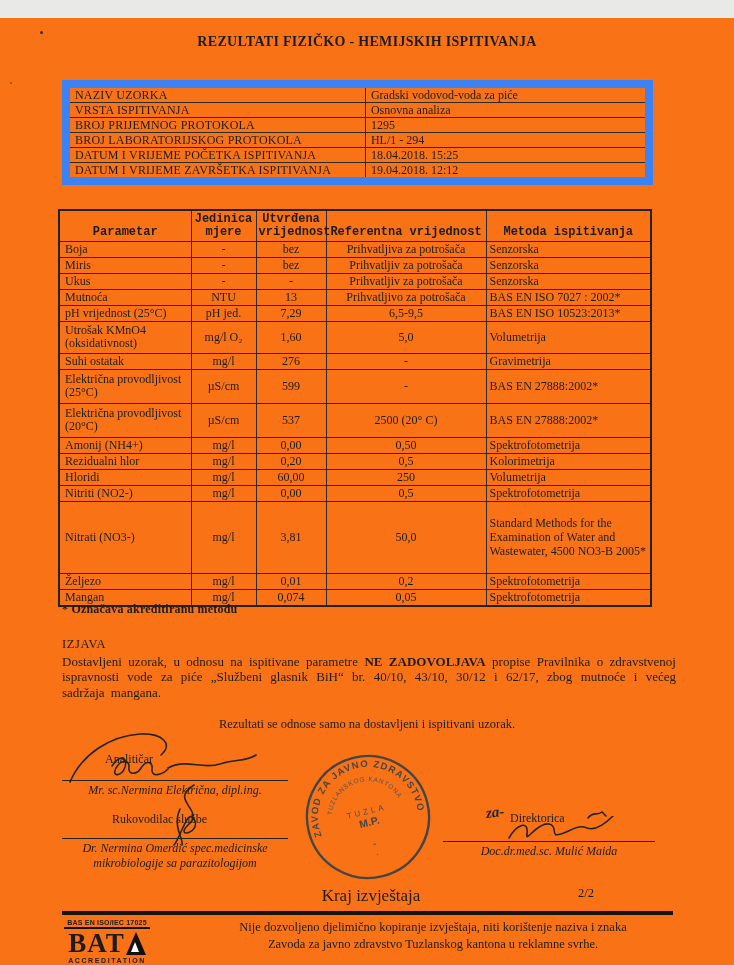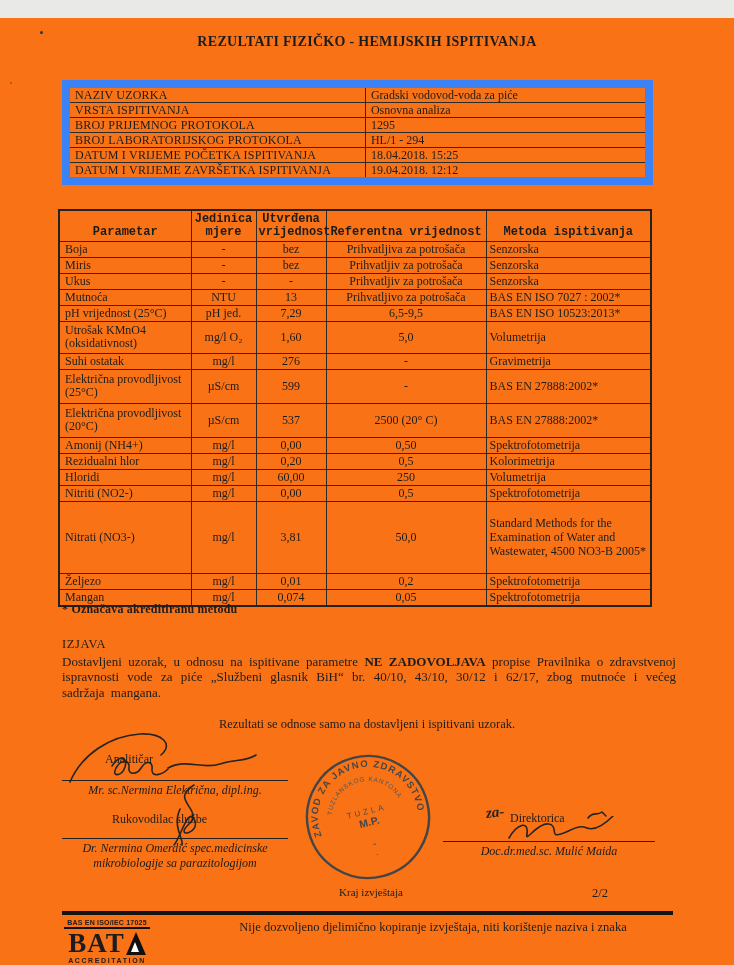--- a/index.html
+++ b/index.html
@@ -69,22 +69,22 @@
   .sig-line { border-top: 1.3px solid #222; height: 0; }
   .role-label { font-size: 12px; }
   .sig-name { font-size: 12px; font-style: italic; text-align: center; }
   .hand-za {
     font-size: 15px; font-style: italic; font-weight: 600;
     transform: rotate(-6deg); display: inline-block; color: #222;
   }
   svg.sig path { fill: none; stroke: #242424; stroke-width: 1.6; stroke-linecap: round; }
   .stamp-svg text { font-family: "Liberation Sans", sans-serif; }
 
-  .kraj { top: 868px; left: 0; width: 734px; text-align: center; font-size: 11px; padding-left: 8px; }
-  .pagenum { top: 868px; left: 578px; width: 44px; text-align: center; font-size: 12.5px; }
+  .kraj { top: 868px; left: 0; width: 734px; text-align: center; font-size: 17px; padding-left: 8px; }
+  .pagenum { top: 868px; left: 578px; width: 44px; font-size: 12.5px; }
 
   
   .footer-line { top: 893px; left: 62px; width: 611px; height: 4px; background: #141414; }
   .bata { top: 901px; left: 64px; width: 86px; text-align: center; font-family: "Liberation Sans", sans-serif; }
   .bata-standard {
     font-size: 7px; font-weight: 700; letter-spacing: .2px;
     border-bottom: 2.5px solid #111; padding-bottom: 1px; white-space: nowrap;
   }
   .bata-name {
     display: flex; align-items: flex-end; justify-content: center;
@@ -347,15 +347,16 @@
     <div class="bata-name">
       <span>BAT</span>
       <span class="tri-a"></span>
     </div>
     <div class="bata-sub">ACCREDITATION</div>
     <div class="bata-code">LI-62-01</div>
   </div>
 
   <div class="abs disclaimer">
     <div>Nije dozvoljeno djelimično kopiranje izvještaja, niti korištenje naziva i znaka</div>
+    <div>Zavoda za javno zdravstvo Tuzlanskog kantona u reklamne svrhe.</div>
   </div>
 
 </div>
 
 </body></html>

